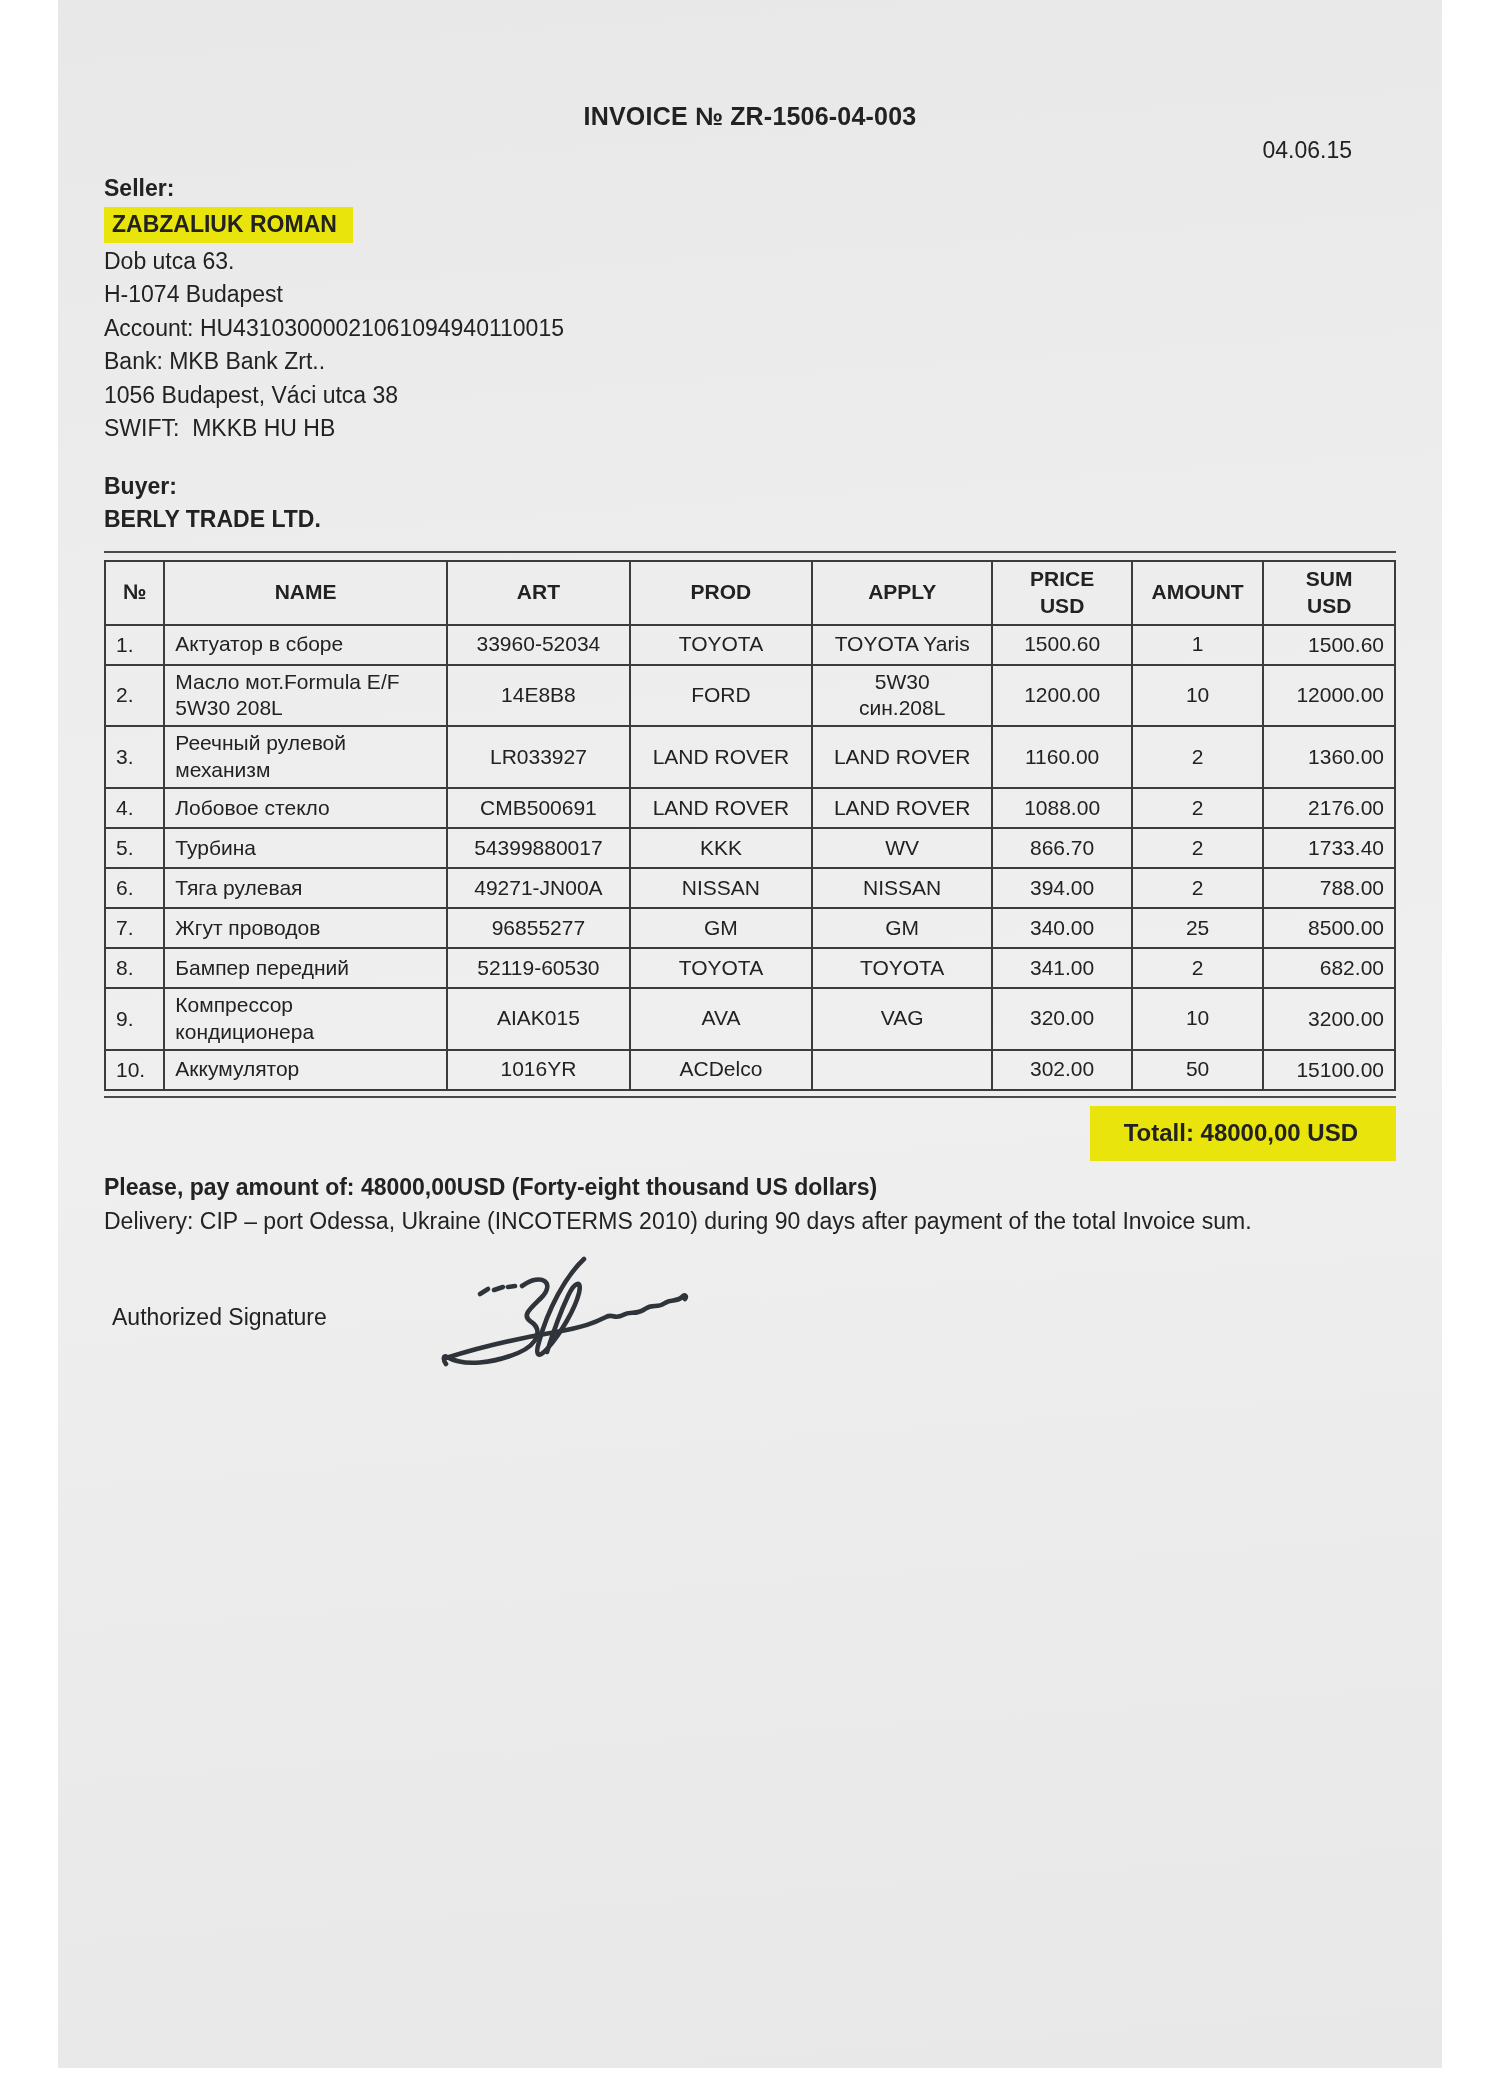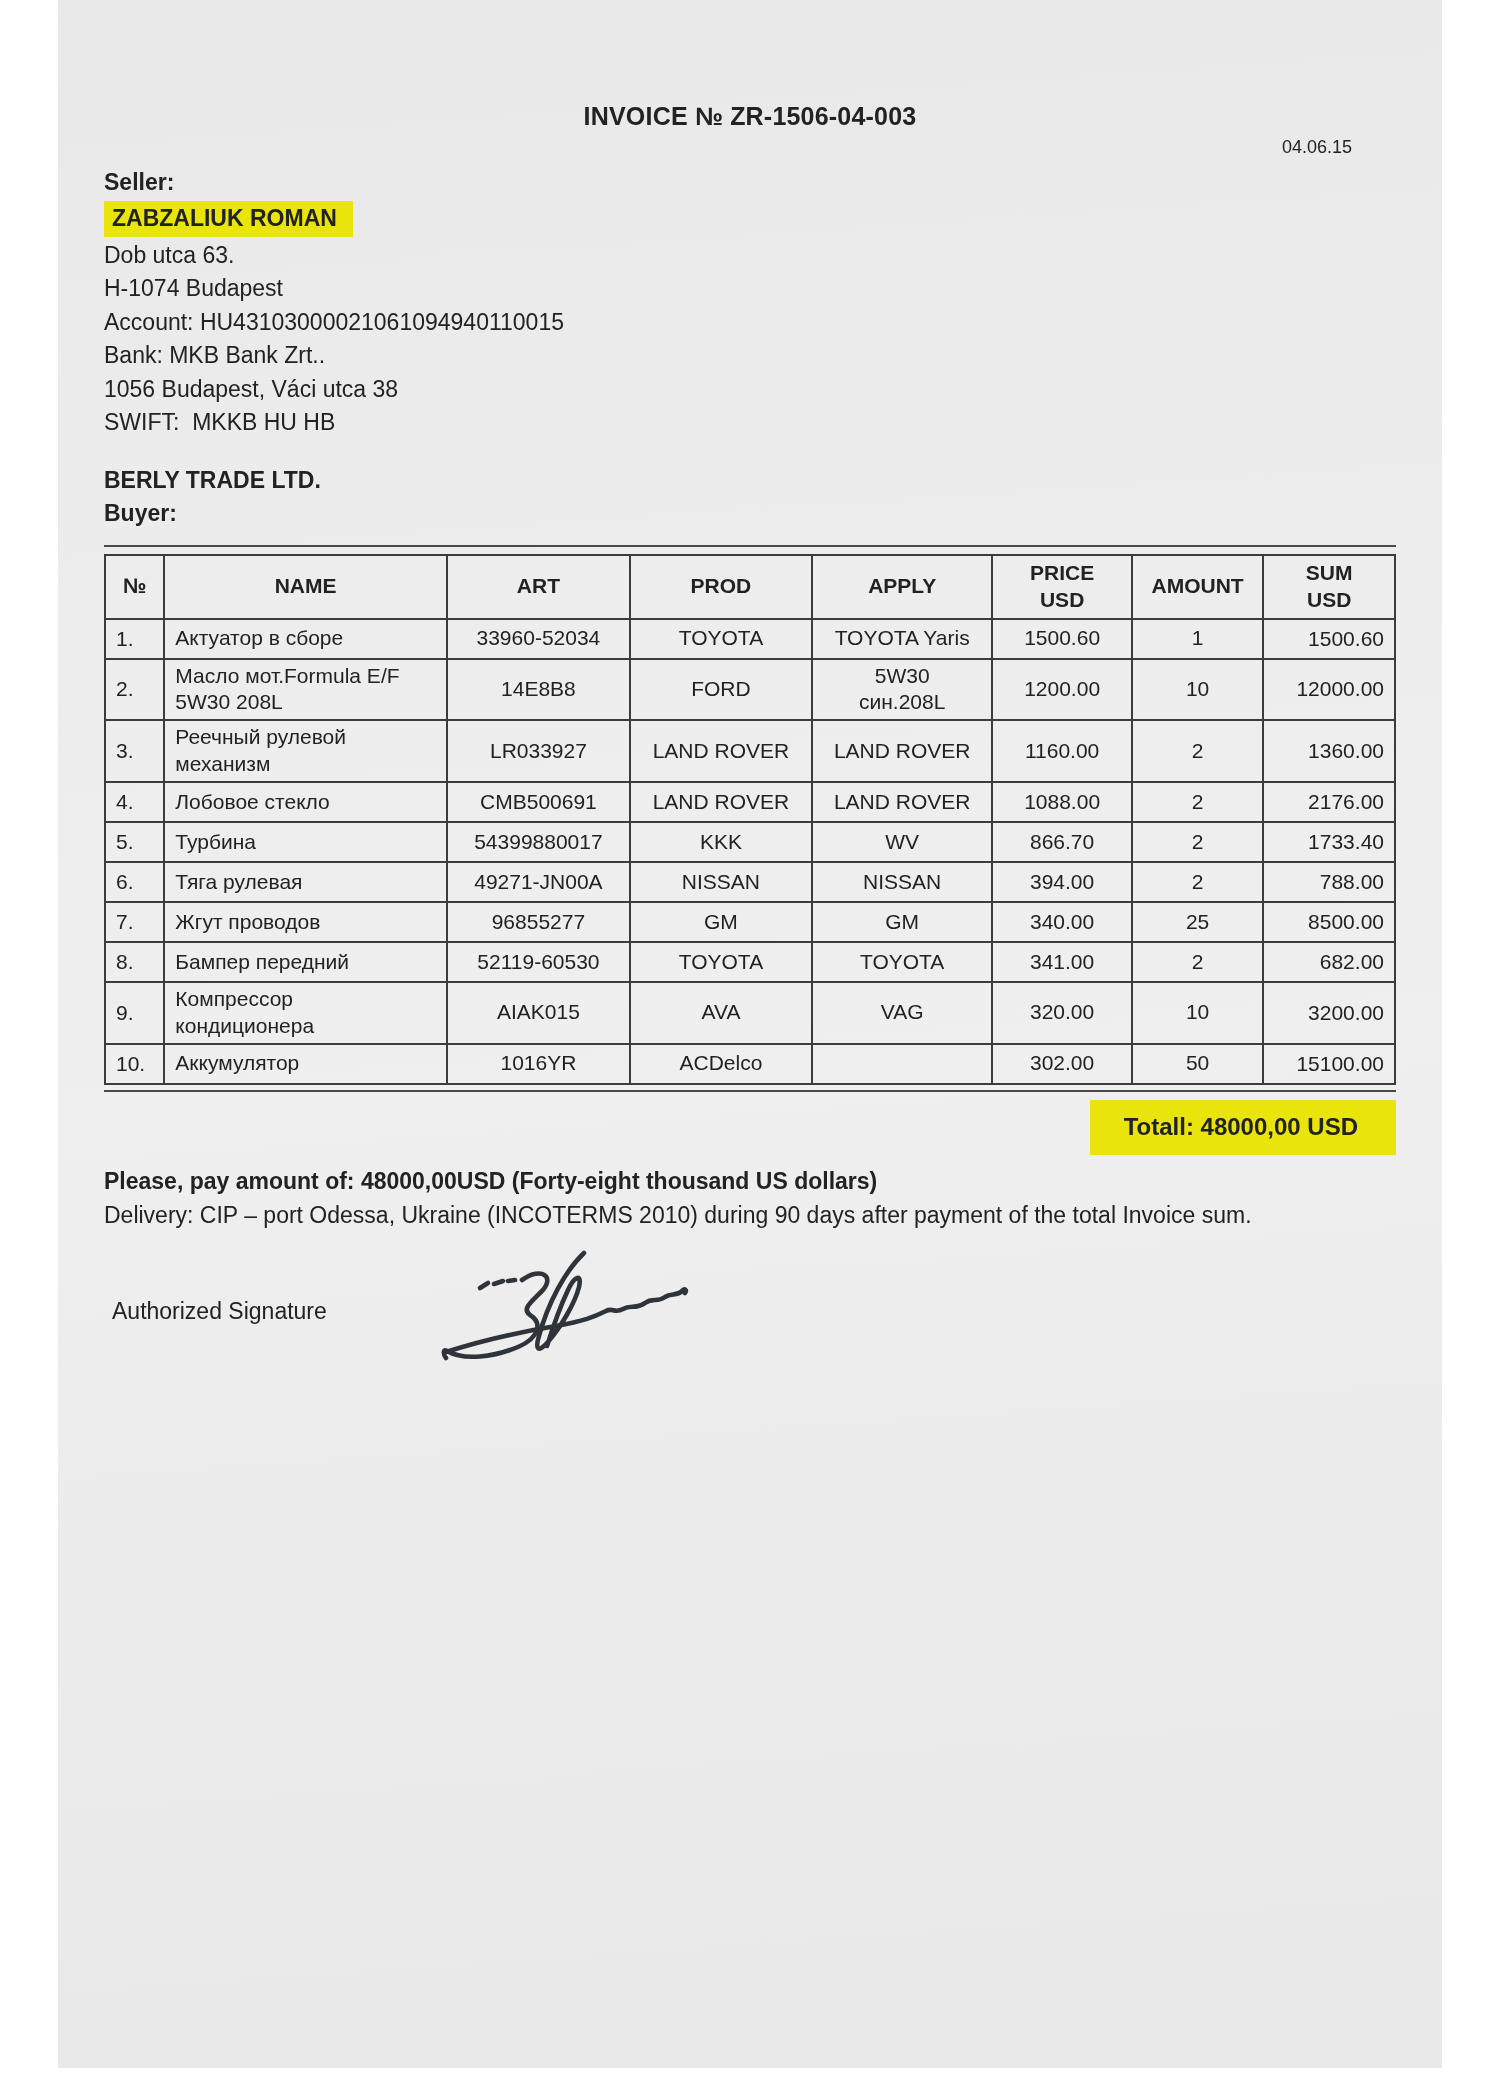--- a/index.html
+++ b/index.html
@@ -9,21 +9,21 @@
     margin:0 auto;
     background: linear-gradient(176deg, #e8e8e9 0%, #ededee 28%, #efefef 52%, #ebebec 78%, #e8e8e9 100%);
     font-family:"Liberation Sans", sans-serif;
     color:#222;
     overflow:hidden;
   }
   .bottom-strip { position:absolute; left:0; right:0; bottom:0; height:18px; background:#ffffff; }
   .content { position:absolute; top:0; left:46px; right:46px; }
 
   .title { padding-top:102px; text-align:center; font-size:25px; font-weight:bold; letter-spacing:0.2px; }
-  .date  { margin-top:6px; text-align:right; padding-right:44px; font-size:18px; }
+  .date  { margin-top:6px; text-align:right; padding-right:44px; font-size:23px; }
 
   .line { font-size:23px; line-height:33.5px; white-space:pre-wrap; }
   .bold { font-weight:bold; }
 
   .seller-block { margin-top:8px; }
   .hl-name {
     display:inline-block;
     font-size:23px; font-weight:bold;
     padding:4px 16px 5px 8px;
     margin:1px 0 2px 0;
@@ -79,22 +79,22 @@
       </div>
       <div class="line">Dob utca 63.</div>
       <div class="line">H-1074 Budapest</div>
       <div class="line">Account: HU43103000021061094940110015</div>
       <div class="line">Bank: MKB Bank Zrt..</div>
       <div class="line">1056 Budapest, Váci utca 38</div>
       <div class="line">SWIFT:  MKKB HU HB</div>
     </div>
 
     <div class="buyer-block">
+      <div class="line bold">Buyer:</div>
       <div class="line bold">BERLY TRADE LTD.</div>
-      <div class="line bold">Buyer:</div>
     </div>
 
     <div class="rule rule-top"></div>
 
     <table class="items">
       <colgroup>
         <col style="width:4.6%">
           <col style="width:21.9%">
           <col style="width:14.2%">
           <col style="width:14.1%">

